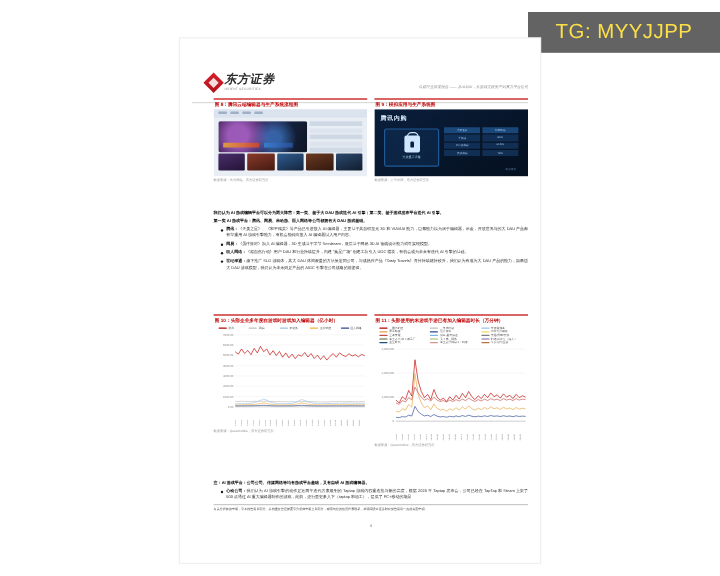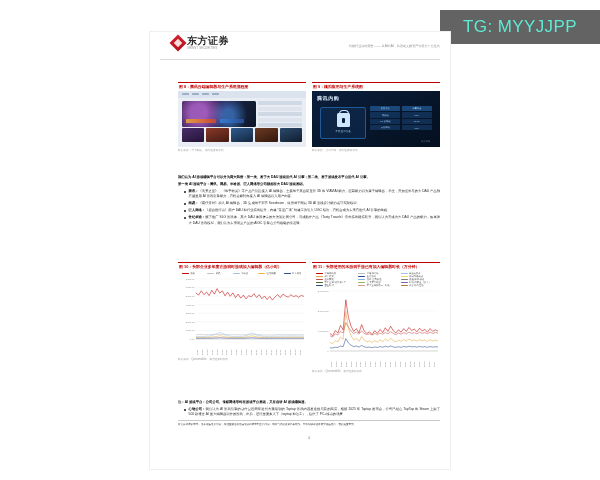--- a/index.html
+++ b/index.html
@@ -8,40 +8,40 @@
     background: #ffffff;
     font-family: "Liberation Sans", "DejaVu Sans", sans-serif;
     overflow: hidden;
   }
   #root { position: relative; width: 600px; height: 480px; background: #ffffff; }
 
   
   .wm {
     position: absolute;
     background: #636363;
-    color: #5eead4;
+    color: #fde047;
     display: flex; align-items: center; justify-content: center;
     letter-spacing: .4px;
   }
   #wm-top { right: 0; top: 10px; width: 160px; height: 34px; font-size: 17px; }
   #wm-bot { left: 0; bottom: 7px; width: 165px; height: 36px; font-size: 16px; }
 
   
   #page {
     position: absolute;
     left: 150px; top: 32px;
     width: 300px; height: 437px;
     background: #ffffff;
     box-shadow: 0 0 0 1px #efefef;
     overflow: hidden;
   }
   .inner { position: absolute; left: 28px; top: 0; width: 262px; }
 
   
-  #hdr { position: absolute; left: 0; top: 2px; width: 300px; height: 26px; }
+  #hdr { position: absolute; left: 0; top: 28px; width: 300px; height: 26px; font-style: italic; }
   #logo-wrap { position: absolute; left: 22px; top: 2px; display: flex; align-items: center; gap: 3px; }
   .diamond {
     width: 12px; height: 12px; position: relative;
     transform: rotate(45deg);
     background: linear-gradient(135deg,#d5202c 0%,#b2121c 100%);
   }
   .diamond::after {
     content: ""; position: absolute; left: 3px; top: 3px;
     width: 6px; height: 6px; background: #ffffff; opacity: .85;
   }

